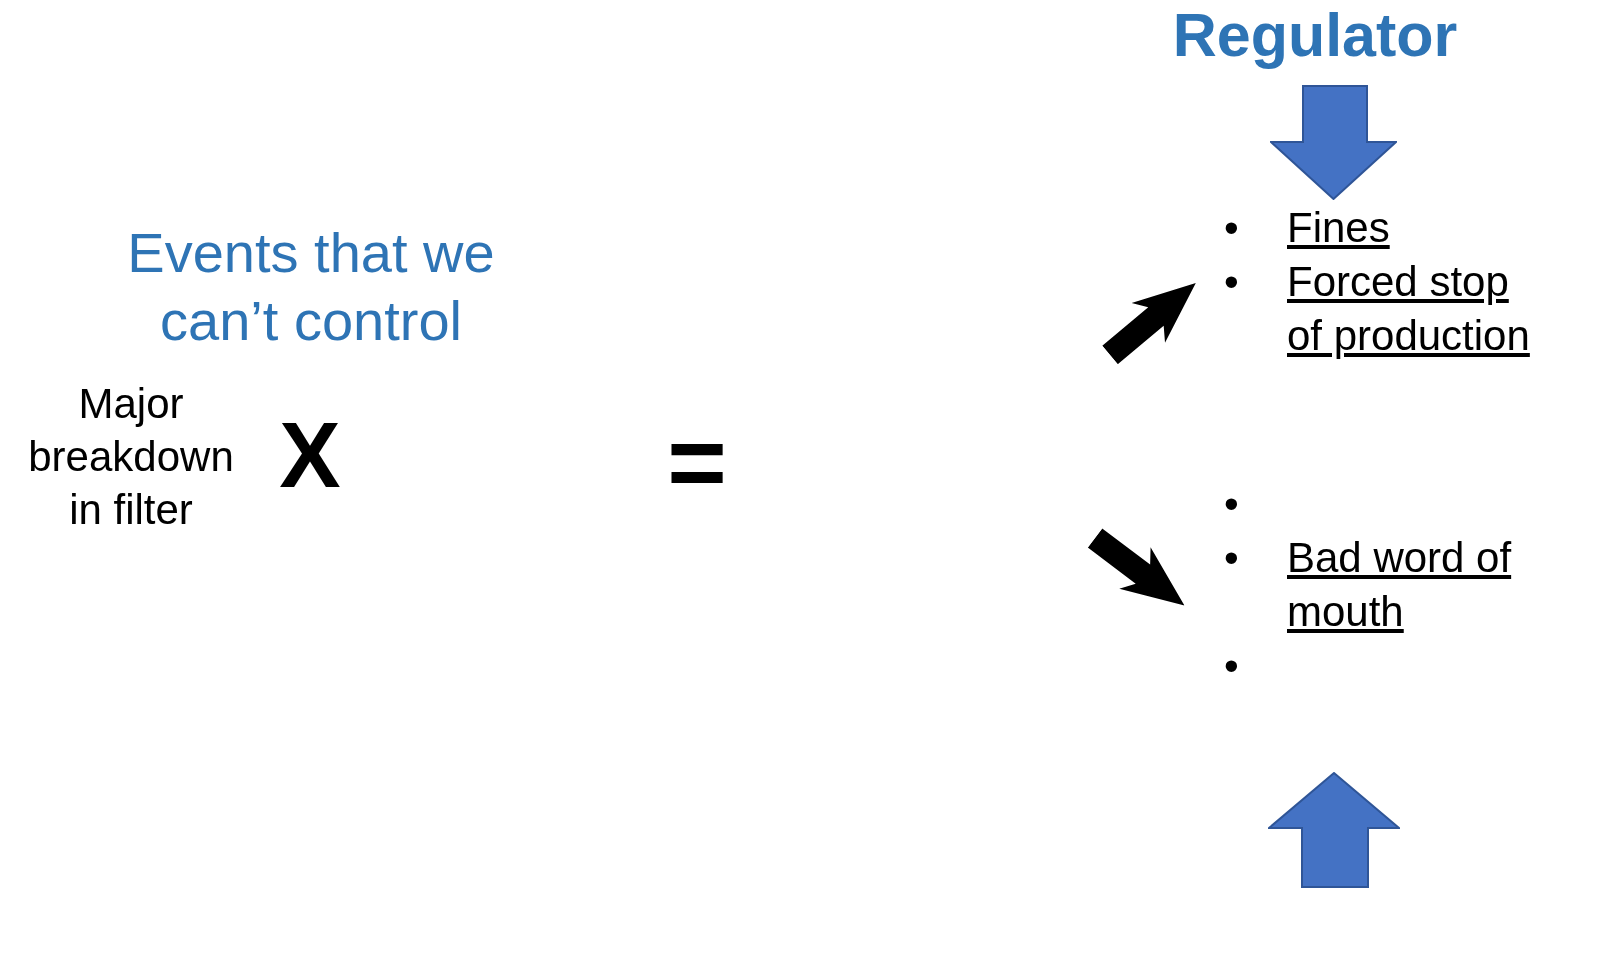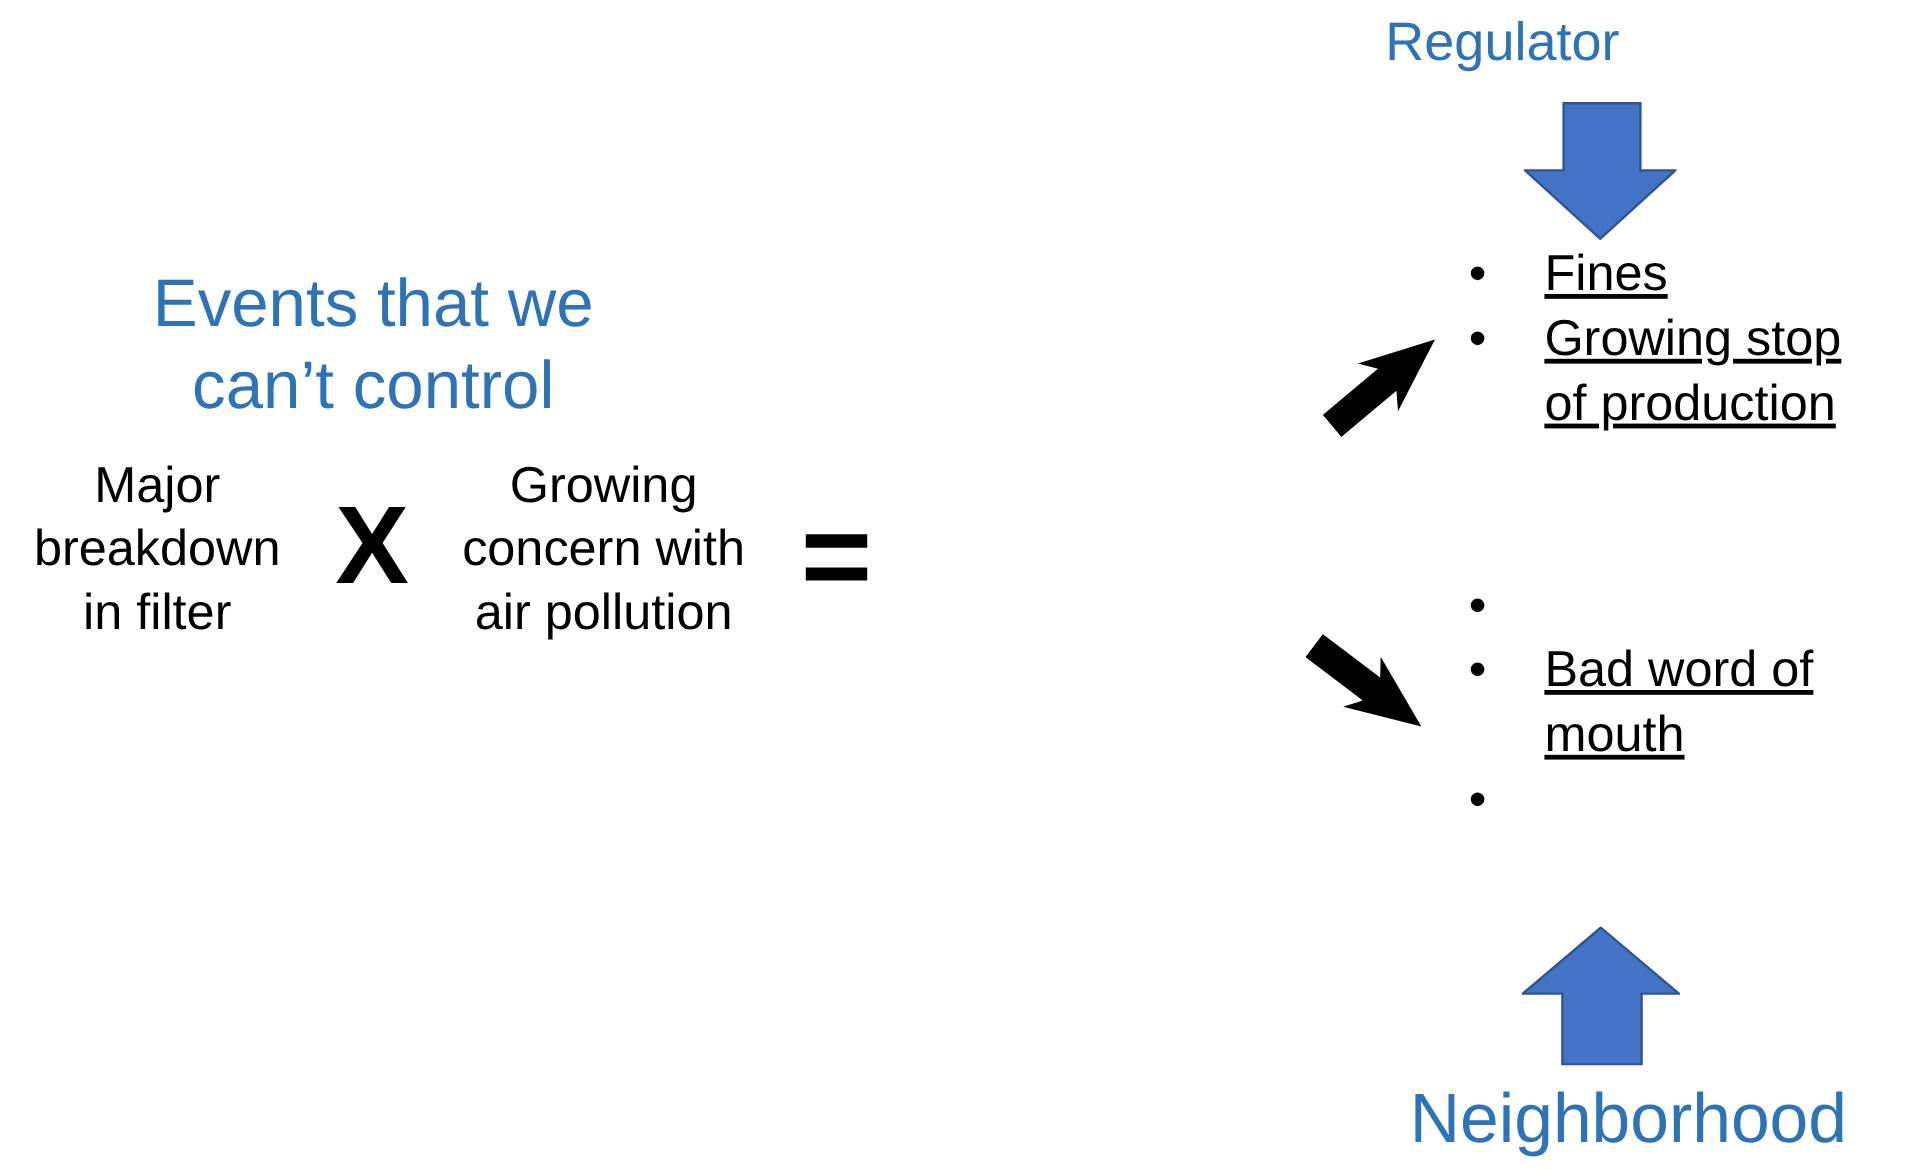--- a/index.html
+++ b/index.html
@@ -36,22 +36,22 @@
     left:652px;top:413px;width:90px;height:100px;
     display:flex;align-items:center;justify-content:center;
     font-size:102px;font-weight:bold;
   }
   .result{
     left:735px;top:380px;width:330px;
     font-size:42px;line-height:55px;
   }
 
   .reg-label{
-    left:1102px;top:8px;width:300px;
-    font-size:45px;line-height:54px;
+    left:1165px;top:8px;width:300px;
+    font-size:61px;line-height:54px;font-weight:bold;
   }
   .nbh-label{
     left:1172px;top:899px;width:370px;
     font-size:58px;line-height:68px;
   }
 
   .list{left:1224px;width:340px;}
   .list1{top:201px;}
   .list2{top:477px;}
   .li{display:flex;align-items:flex-start;}
@@ -75,21 +75,20 @@
 <body>
 
 <div class="canvas">
 
   <div class="abs title center accent">Events that we can’t control</div>
 
   <div class="abs factor1 center">Major breakdown in filter</div>
 
   <div class="abs op-x">X</div>
 
-  <div class="abs factor2 center">Growing concern with air pollution</div>
 
   <div class="abs op-eq">=</div>
 
 
   <div class="abs black-arrow arrow-up-right">
     <svg width="112" height="58" viewBox="0 0 112 58">
       <polygon points="0,17 60,17 50,3 112,29 50,55 60,41 0,41" fill="#000000"></polygon>
     </svg>
   </div>
 
@@ -107,21 +106,21 @@
     </svg>
   </div>
 
   <div class="abs list list1">
     <div class="li">
       <span class="bullet">•</span>
       <span class="li-text">Fines</span>
     </div>
     <div class="li">
       <span class="bullet">•</span>
-      <span class="li-text">Growing stop of production</span>
+      <span class="li-text">Forced stop of production</span>
     </div>
   </div>
 
   <div class="abs list list2">
     <div class="li">
       <span class="bullet">•</span>
     </div>
     <div class="li">
       <span class="bullet">•</span>
       <span class="li-text">Bad word of mouth</span>
@@ -130,15 +129,14 @@
       <span class="bullet">•</span>
     </div>
   </div>
 
   <div class="abs blue-arrow blue-up">
     <svg width="132" height="116" viewBox="0 0 132 116">
       <polygon points="66,1 131,56 100,56 100,115 34,115 34,56 1,56" fill="#4472C4" stroke="#2F5597" stroke-width="2" stroke-linejoin="miter"></polygon>
     </svg>
   </div>
 
-  <div class="abs nbh-label center accent">Neighborhood</div>
 
 </div>
 
 </body></html>

